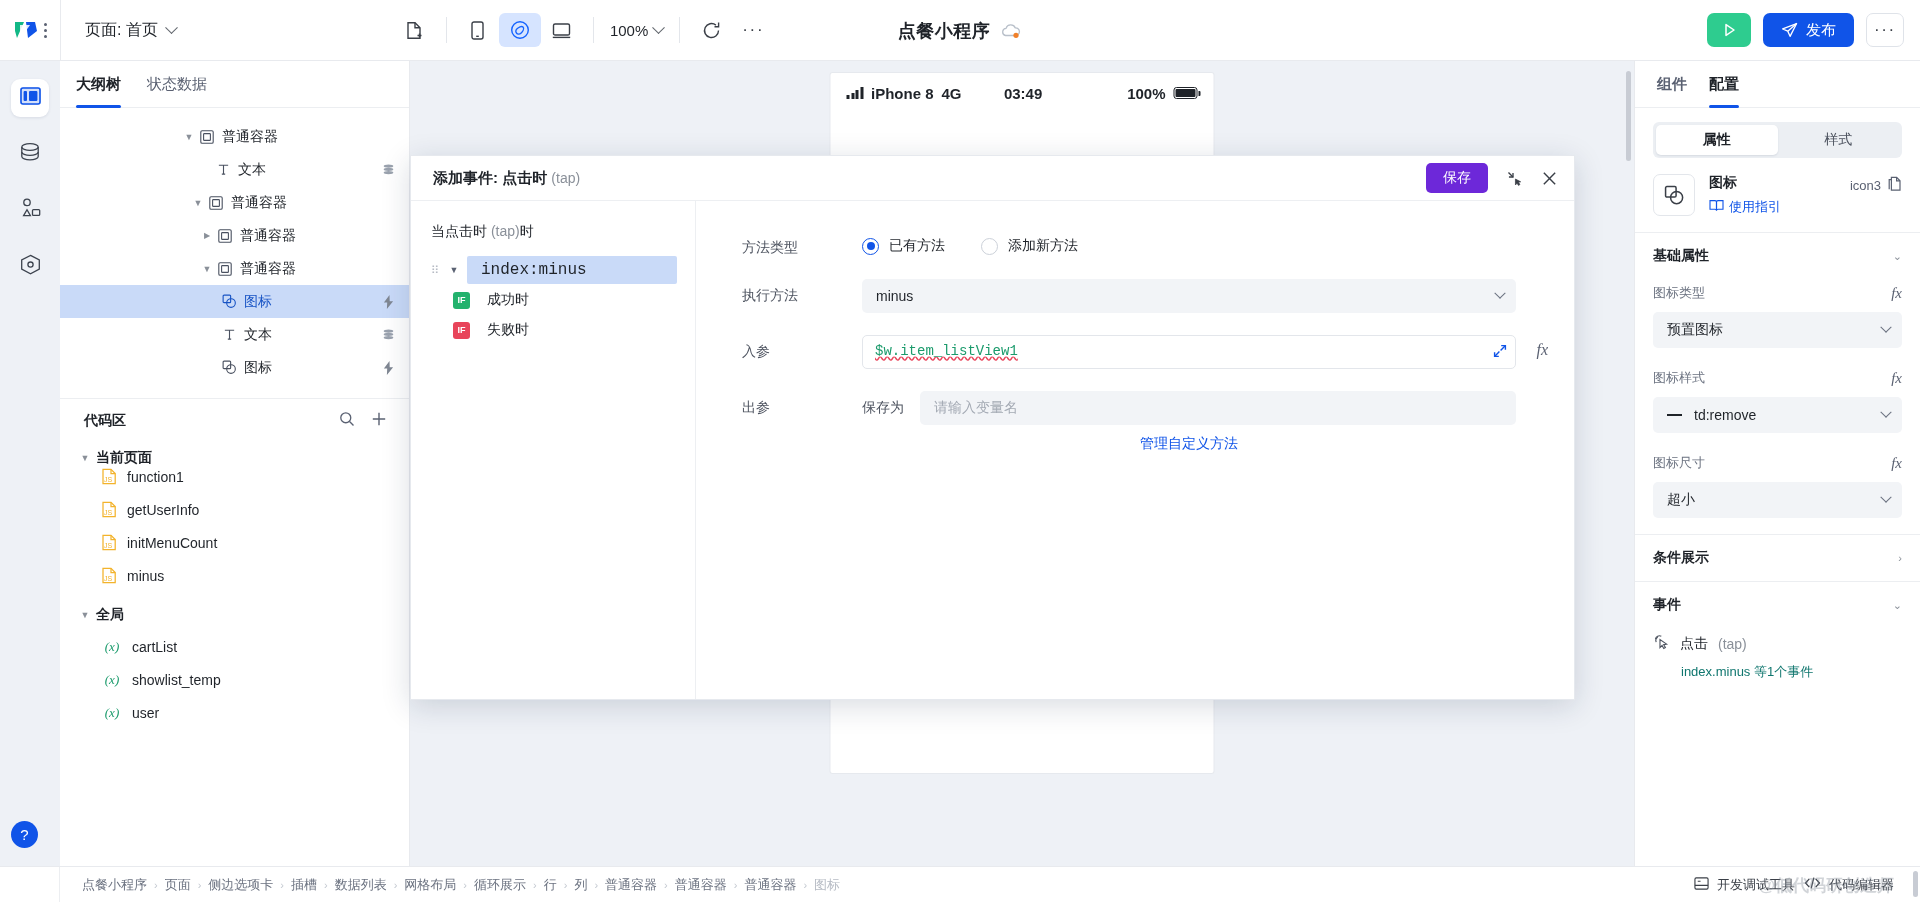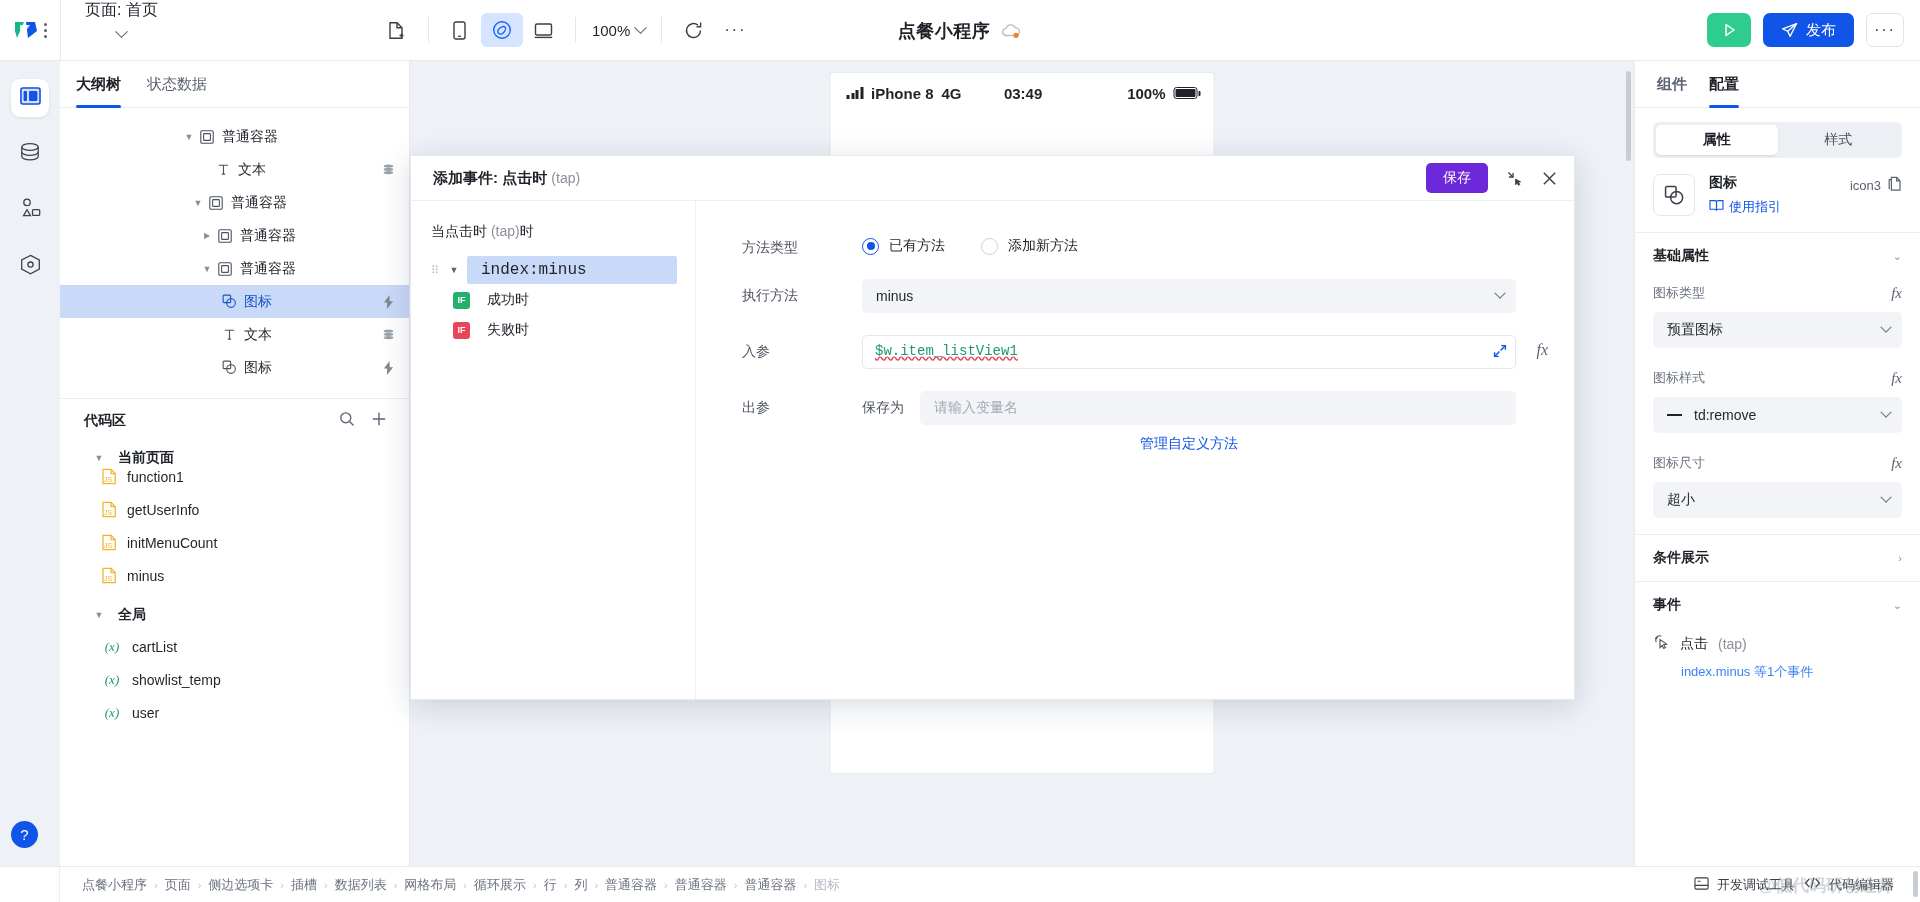--- a/index.html
+++ b/index.html
@@ -21,21 +21,21 @@
   .logo-zone { width: 60px; height: 61px; display: flex; align-items: center; justify-content: center; gap: 2px; }
   .logo-mark { position: relative; width: 26px; height: 22px; }
   .logo-mark svg { display: block; }
   .logo-dots { display: flex; flex-direction: column; gap: 3px; margin-left: 3px;}
   .logo-dots i { display: block; width: 3px; height: 3px; border-radius: 50%; background: #5a6172; }
 
   .topbar-divider { width: 1px; height: 61px; background: #e8eaee; }
 
   .page-select {
     display: flex; align-items: center; gap: 9px;
-    padding: 0 18px 0 24px; height: 61px; cursor: pointer; flex-direction: column;
+    padding: 0 18px 0 24px; height: 61px; cursor: pointer;
   }
   .page-select .label { font-size: 16px; color: #1f2329; }
   .chev { width: 9px; height: 9px; border-right: 1.6px solid #62676e; border-bottom: 1.6px solid #62676e; transform: rotate(45deg) translate(-2px,-2px); }
 
   .tool-group { display: flex; align-items: center; height: 61px; }
   .tool-btn {
     width: 42px; height: 34px; display: flex; align-items: center; justify-content: center;
     border-radius: 6px; cursor: pointer; color: #3a3f47;
   }
   .tool-btn.active { background: #d6e4ff; color: #1664ff; }
@@ -102,21 +102,21 @@
   .tlabel { font-size: 14px; color: #1f2329; margin-left: 4px; white-space: nowrap; }
   .tnode.selected .tlabel { color: #1753c4; }
   .tnode.selected .ticon { color: #1753c4; }
   .tbadge { margin-left: auto; display: flex; align-items: center; color: #9aa2ae; }
 
   .codearea { border-top: 1px solid #eceef1; margin-top: 8px; display: flex; flex-direction: column; flex: 1; min-height: 0;}
   .ca-head { display: flex; align-items: center; height: 44px; padding: 0 22px 0 24px; }
   .ca-title { font-size: 14px; font-weight: 700; color: #1f2329; }
   .ca-actions { margin-left: auto; display: flex; align-items: center; gap: 16px; color: #5a6172; cursor: pointer;}
   .ca-body { overflow: hidden; flex: 1; }
-  .ca-group { display: flex; align-items: center; height: 30px; padding-left: 32px; cursor: pointer; gap: 8px;}
+  .ca-group { display: flex; align-items: center; height: 30px; padding-left: 18px; cursor: pointer;}
   .ca-group .tcaret { color: #8a9099; }
   .ca-group .g-label { font-size: 14px; font-weight: 700; color: #1f2329; margin-left: 4px;}
   .ca-item { display: flex; align-items: center; height: 33px; padding-left: 42px; cursor: pointer; gap: 10px;}
   .ca-item .name { font-size: 14px; color: #1f2329; }
   .js-ic { width: 15px; height: 17px; flex: none; }
   .vx { color: #1b9b6c; font-size: 13px; font-style: italic; width: 20px; text-align:center; flex:none; font-family:"Liberation Serif", serif;}
   .clip-top { margin-top: -13px; }
 
   
   .canvas {
@@ -228,21 +228,21 @@
   .sect-sep { height: 1px; background: #eceef1; }
   .prop { padding: 0 18px 16px 18px; }
   .prop-label-row { display: flex; align-items: center; height: 28px; }
   .prop-label { font-size: 13px; color: #6b7280; }
   .prop-fx { margin-left: auto; font-family: "Liberation Serif", serif; font-style: italic; font-size: 15px; color: #5a6172; cursor: pointer;}
   .prop-sel { height: 36px; background: #f2f4f7; border-radius: 5px; display: flex; align-items: center; padding: 0 12px 0 14px; font-size: 14px; color: #1f2329; cursor: pointer; margin-top: 5px;}
   .minus-glyph { width: 15px; height: 2px; background: #1f2329; margin-right: 12px; flex: none;}
   .evt-row { padding: 6px 18px 4px 18px; }
   .evt-name { display: flex; align-items: center; gap: 10px; font-size: 14px; color: #1f2329;}
   .evt-name .muted { color: #8a9099; }
-  .evt-sub { font-size: 13px; color: #3b82f6; padding-left: 28px; margin-top: 9px; cursor: pointer;}
+  .evt-sub { font-size: 13px; color: #0f766e; padding-left: 28px; margin-top: 9px; cursor: pointer;}
 
   
   .bottombar {
     position: absolute; left: 0; bottom: 0; width: 1920px; height: 36px; background: #fff;
     border-top: 1px solid #e8eaee; display: flex; align-items: center;
   }
   .bb-left-pad { width: 60px; height: 36px; border-right: 1px solid #eceef1;}
   .crumbs { display: flex; align-items: center; padding-left: 22px; gap: 7px; flex-wrap: nowrap; overflow: hidden;}
   .crumb { font-size: 13px; color: #6b7280; cursor: pointer; white-space: nowrap;}
   .crumb.last { color: #b6bbc4; }

